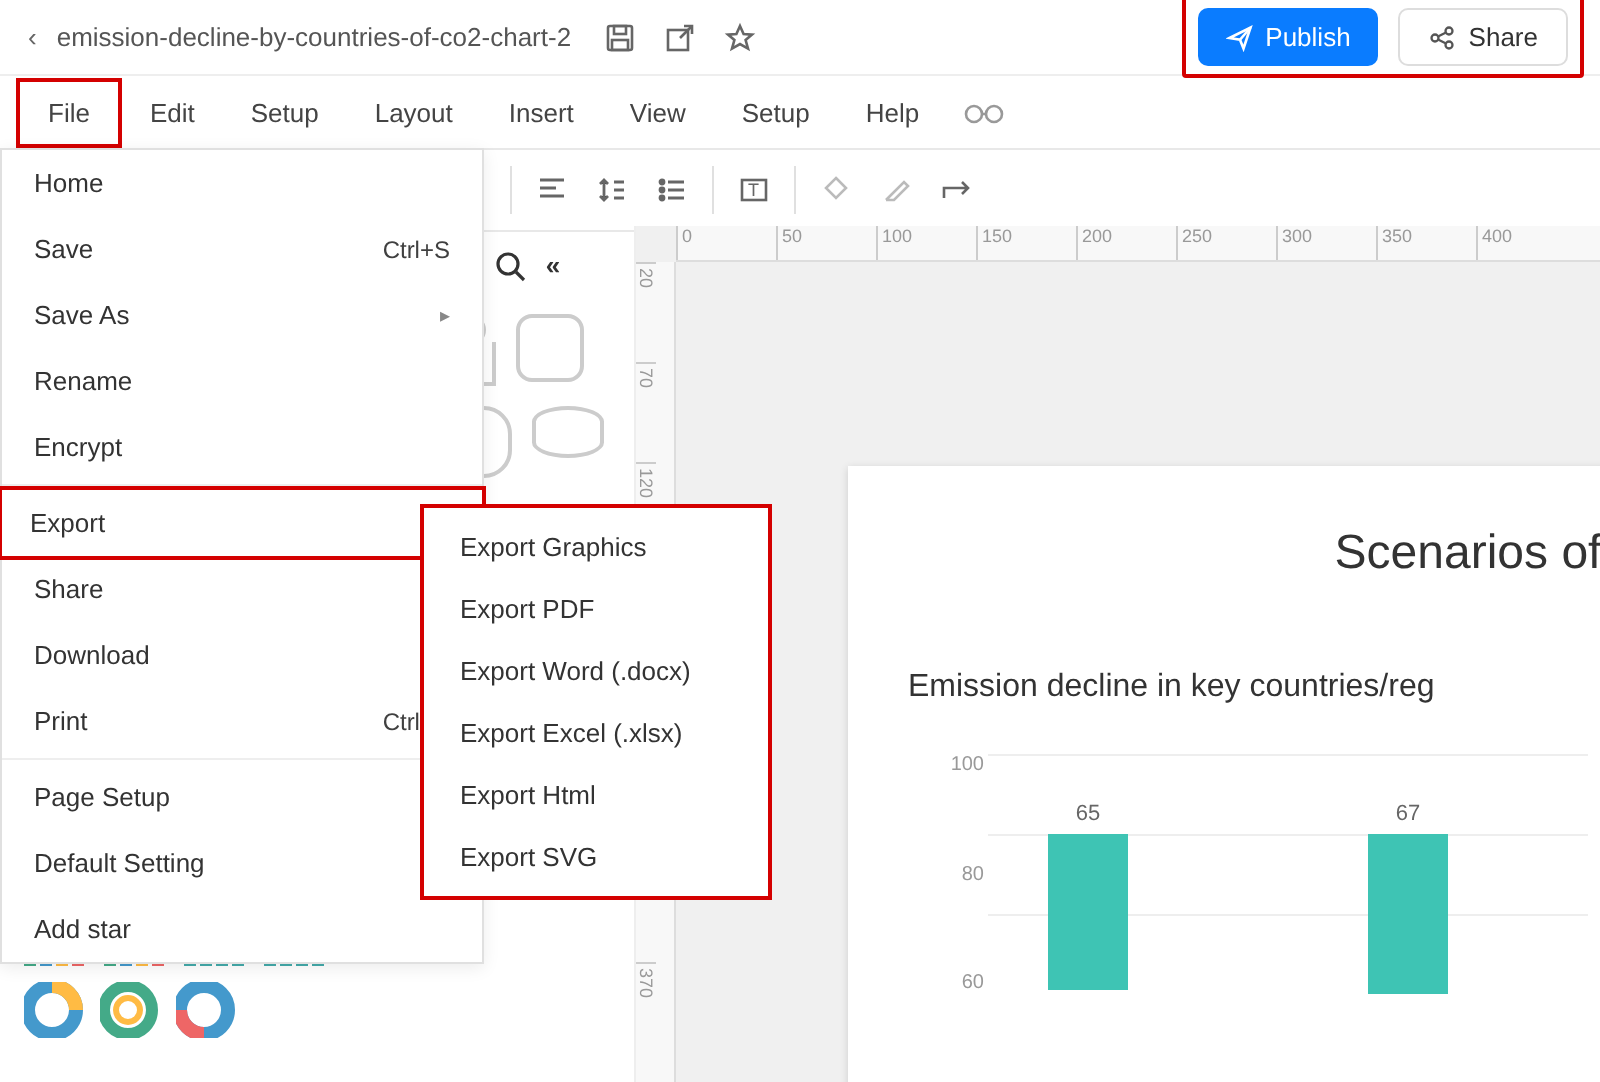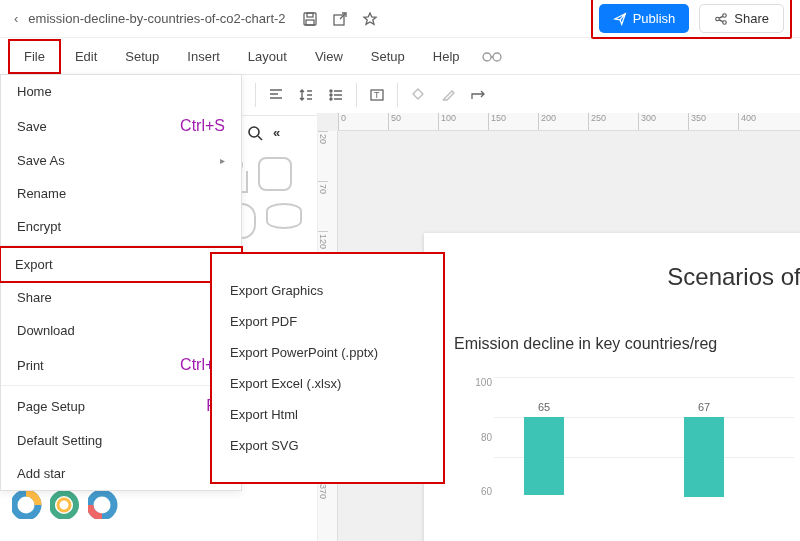--- a/index.html
+++ b/index.html
@@ -27,25 +27,25 @@
     .tool-sep { width: 1px; height: 24px; background: #e0e0e0; margin: 0 4px; }
     .tool-btn { padding: 4px 6px; color: #555; cursor: pointer; display: flex; align-items: center; justify-content: center; min-width: 22px; font-size: 14px; }
     .font-size-box { border: 1px solid #ddd; padding: 2px 6px; display: flex; align-items: center; gap: 4px; margin: 0 4px; }
     .caret { font-size: 9px; color: #888; }
     
     
     .file-menu { position: absolute; top: 74px; left: 0; width: 242px; background: #fff; border: 1px solid #e0e0e0; box-shadow: 0 2px 8px rgba(0,0,0,.08); z-index: 10; }
     .fm-item { padding: 9px 16px; display: flex; justify-content: space-between; align-items: center; cursor: pointer; color: #333; }
     .fm-item.highlight { border: 2px solid #d40000; margin: -2px; padding: 9px 14px; }
     .fm-sep { height: 1px; background: #eee; margin: 2px 0; }
-    .fm-shortcut { color: #a21caf; font-size: 16px; }
+    .fm-shortcut { color: #404040; font-size: 12px; }
     .fm-arrow { color: #888; font-size: 10px; }
     
     
-    .export-menu { position: absolute; top: 252px; left: 210px; width: 235px; background: #fff; border: 2px solid #d40000; z-index: 11; padding: 21px 0; }
+    .export-menu { position: absolute; top: 252px; left: 210px; width: 176px; background: #fff; border: 2px solid #d40000; z-index: 11; padding: 4px 0; }
     .em-item { padding: 8px 18px; cursor: pointer; color: #333; }
     
     
     .shape-thumbs { position: absolute; top: 455px; left: 12px; display: flex; flex-wrap: wrap; gap: 8px; width: 200px; }
     .chart-ico { width: 32px; height: 28px; display:flex; align-items:flex-end; gap:2px; }
     .chart-ico span { width: 6px; background:#4aa; }
     
     
     .left-panel { position: absolute; top: 113px; left: 210px; width: 108px; border-right: 1px solid #eee; height: 428px; padding-top: 6px; }
     .lp-search { display: flex; justify-content: center; gap: 10px; padding: 6px 0; }
@@ -123,22 +123,22 @@
         </svg>
       <span>Share</span>
     </button>
   </div>
 </div>
 
 <div class="menubar">
   <span class="menu-item highlight">File</span>
   <span class="menu-item">Edit</span>
   <span class="menu-item">Setup</span>
+  <span class="menu-item">Layout</span>
   <span class="menu-item">Insert</span>
-  <span class="menu-item">Layout</span>
   <span class="menu-item">View</span>
   <span class="menu-item">Setup</span>
   <span class="menu-item">Help</span>
   <span class="menu-glasses">
       <svg width="20" height="14" viewBox="0 0 20 14" fill="none" stroke="#999" stroke-width="1.3">
         <circle cx="5" cy="8" r="4"></circle>
         <circle cx="15" cy="8" r="4"></circle>
         <path d="M9 8 L11 8"></path>
       </svg>
     </span>
@@ -250,21 +250,21 @@
       <span>Default Setting</span>
     </div>
   <div class="fm-item">
       <span>Add star</span>
     </div>
 </div>
 
 <div class="export-menu">
   <div class="em-item">Export Graphics</div>
   <div class="em-item">Export PDF</div>
-  <div class="em-item">Export PowerPoint (.pptx)</div>
+  <div class="em-item">Export Word (.docx)</div>
   <div class="em-item">Export Excel (.xlsx)</div>
   <div class="em-item">Export Html</div>
   <div class="em-item">Export SVG</div>
 </div>
 
 <div class="shape-thumbs">
   <span class="chart-ico">
       <span style="height:12px;background:#4a8"></span>
       <span style="height:20px;background:#49c"></span>
       <span style="height:8px;background:#fb4"></span>

